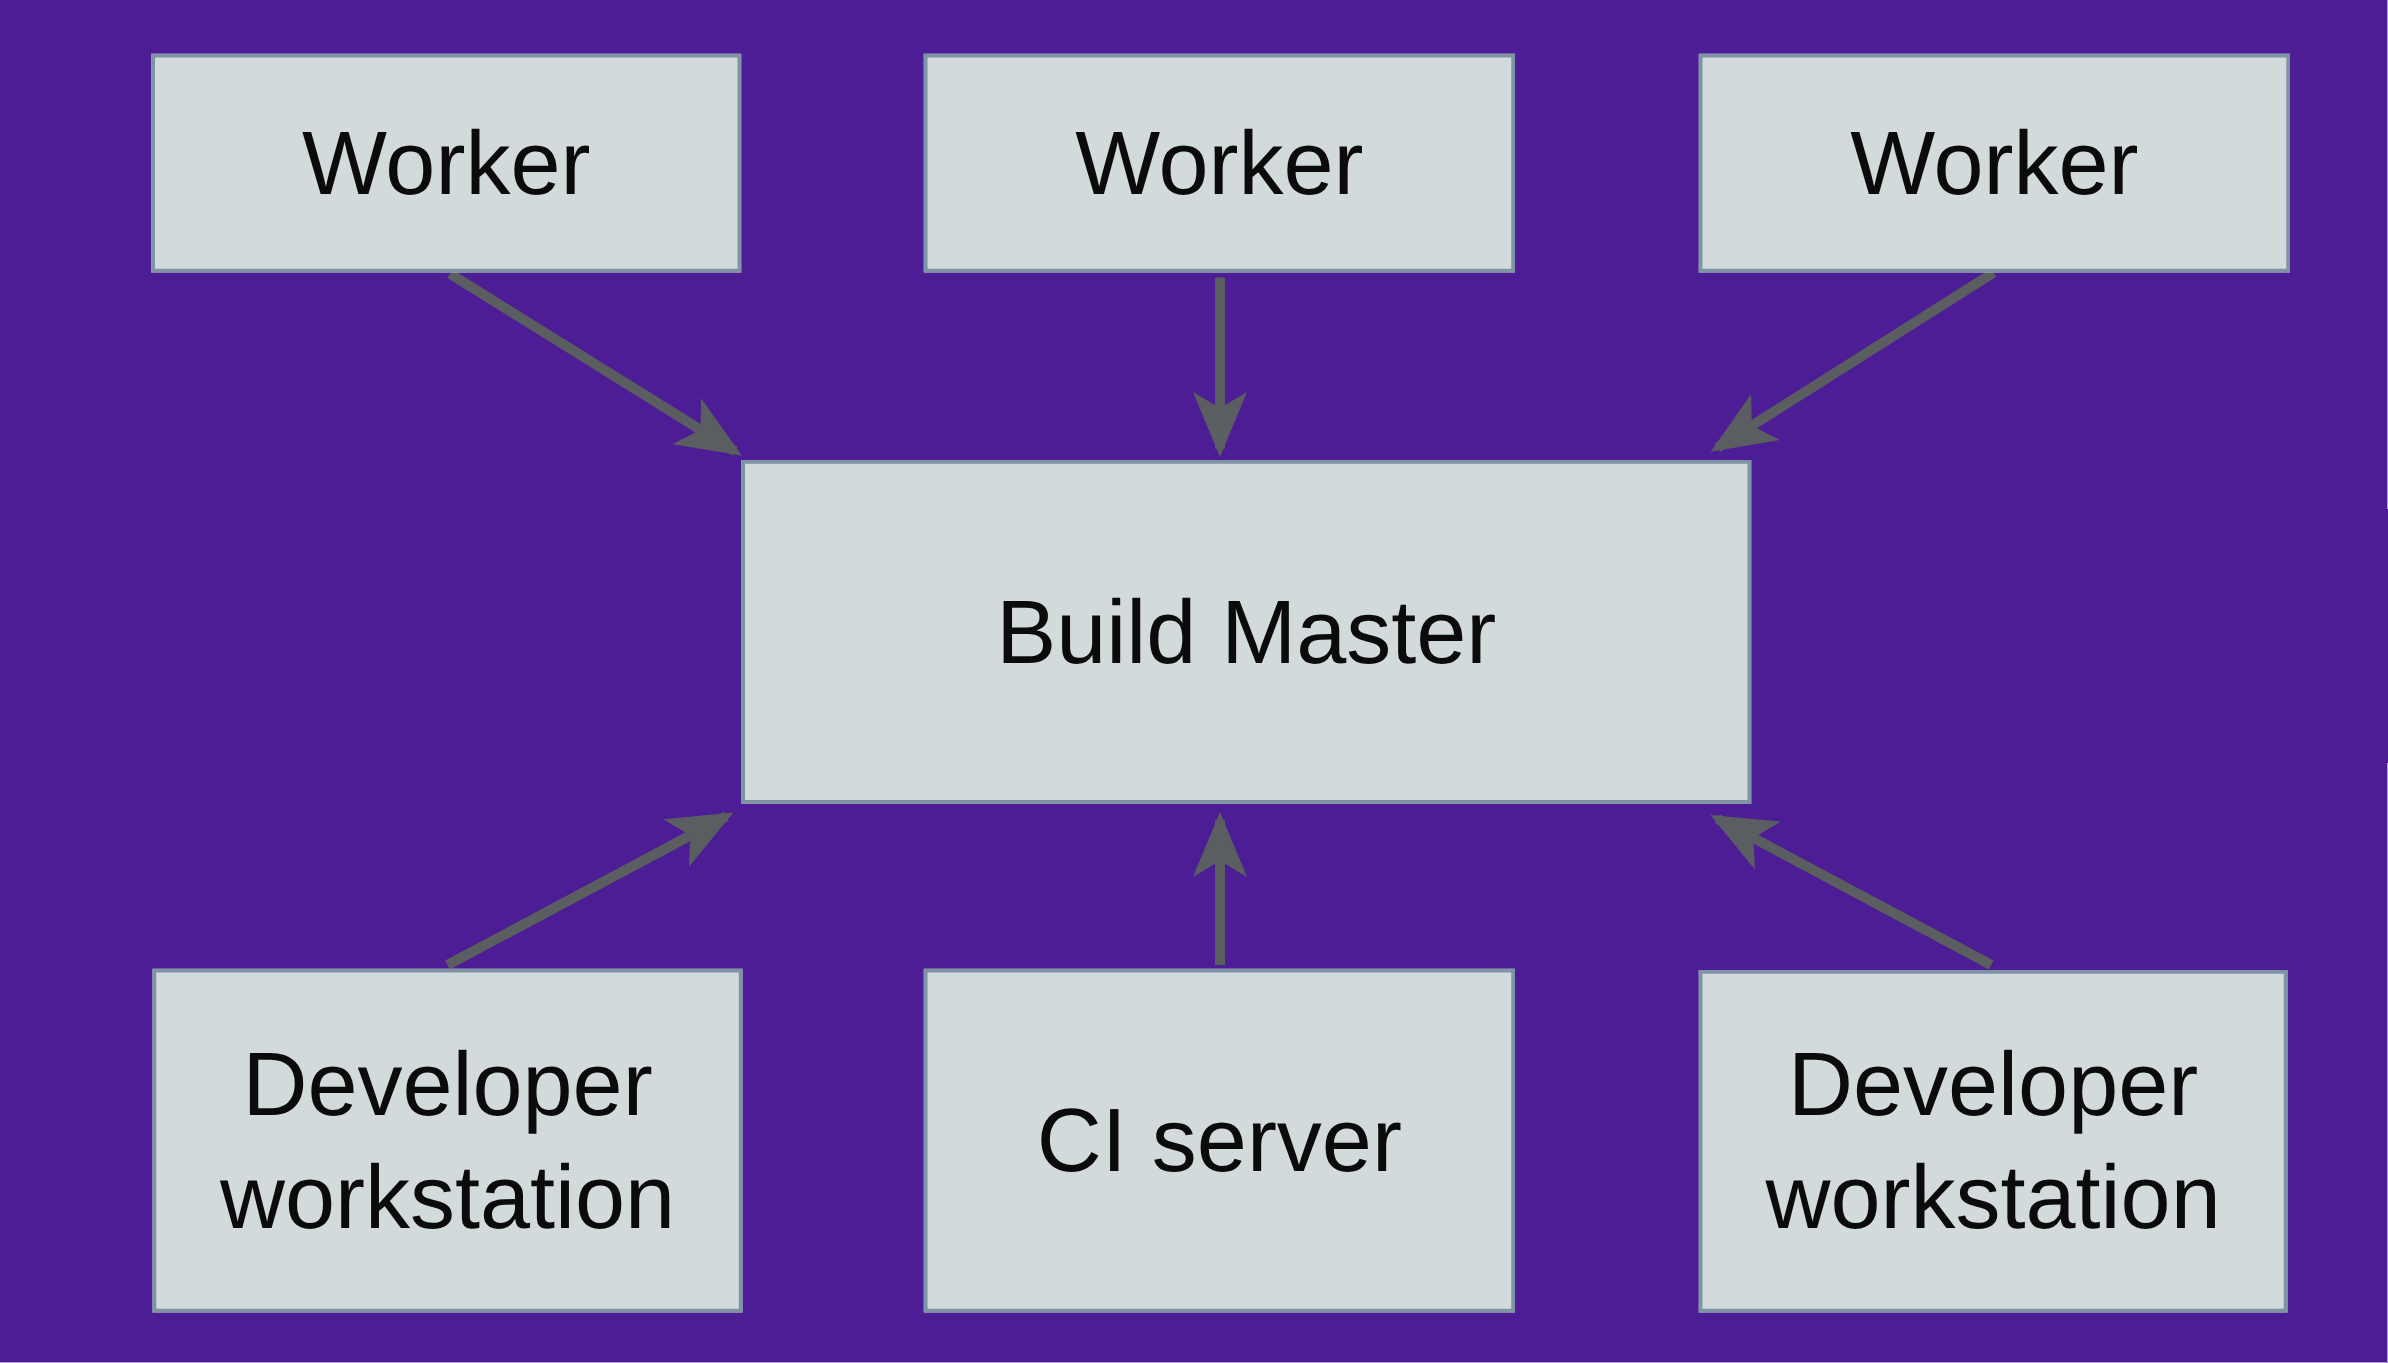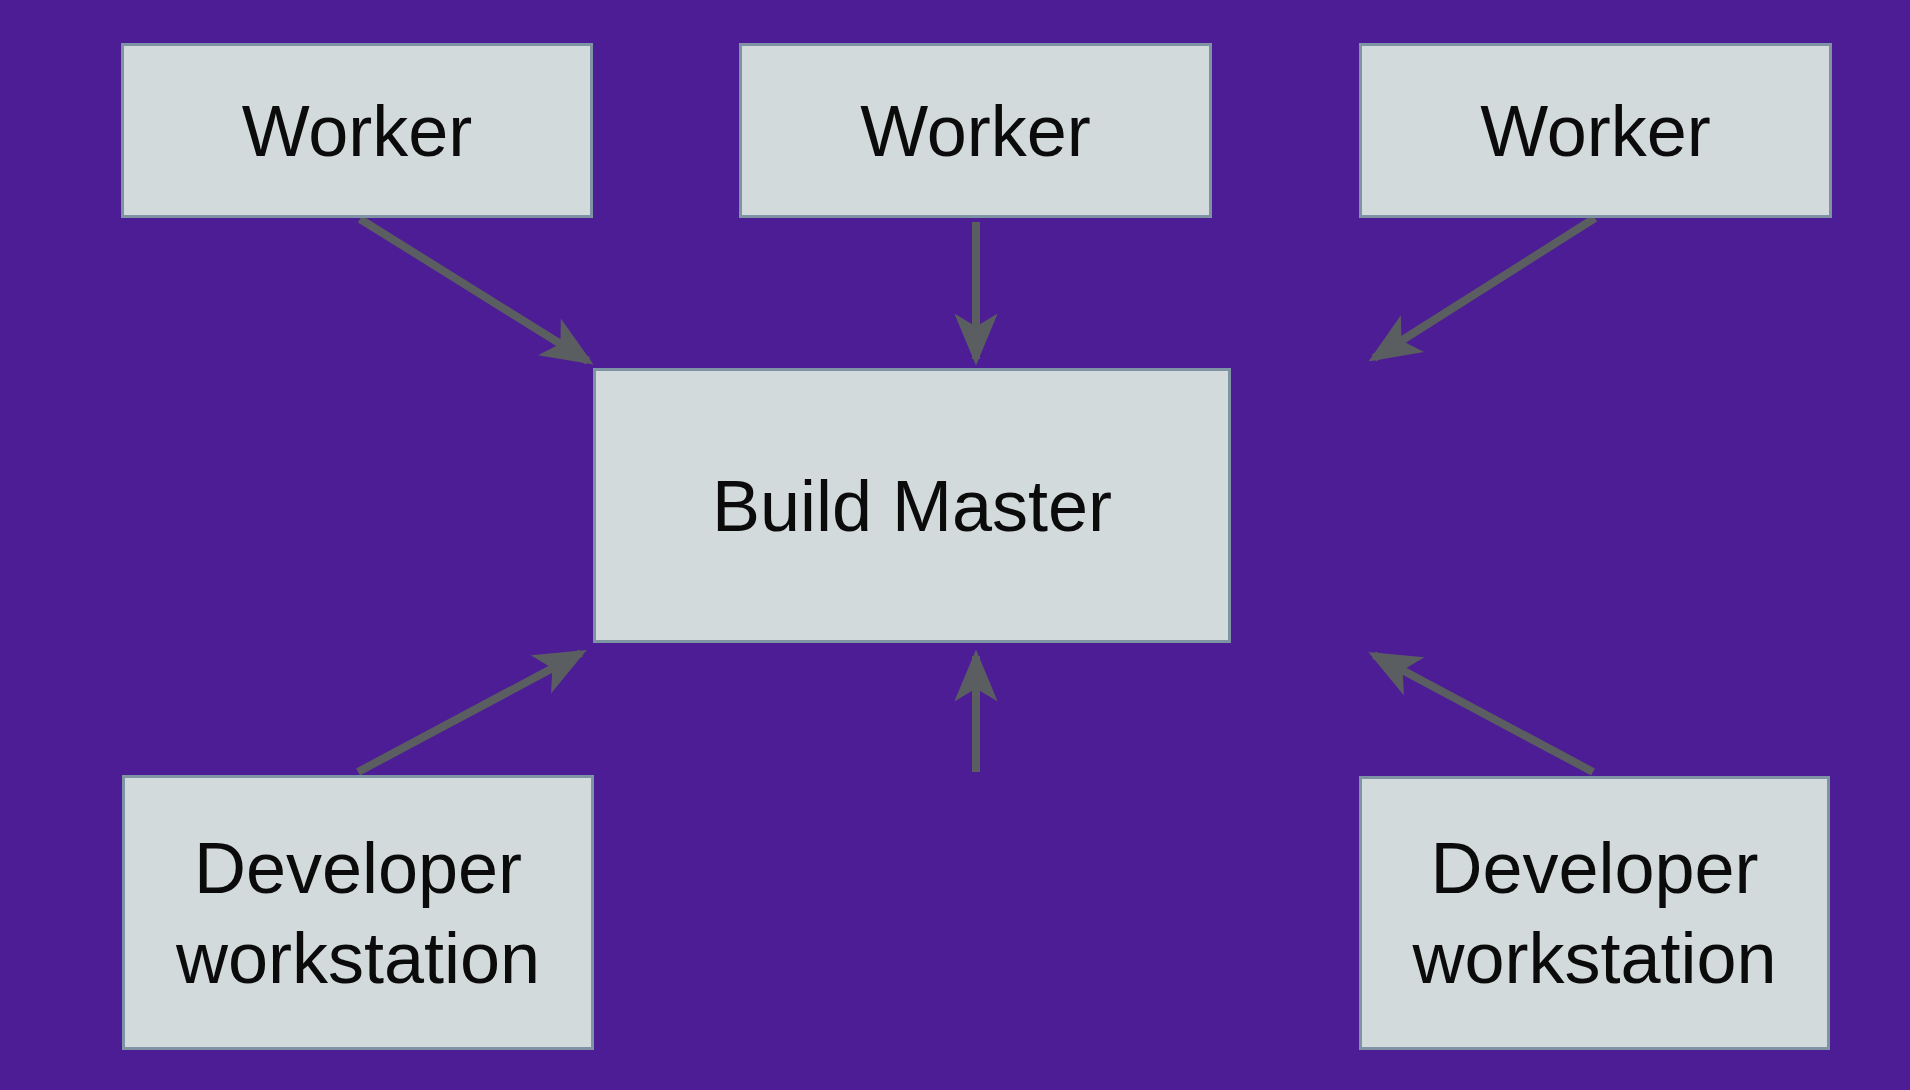--- a/index.html
+++ b/index.html
@@ -34,21 +34,21 @@
   .node-label {
     font-size: 72px;
     line-height: 1.25;
     color: #0b0b0b;
     letter-spacing: 0px;
   }
   
   .n-worker-1      { left: 121px;  top: 43px;  width: 472px; height: 175px; }
   .n-worker-2      { left: 739px;  top: 43px;  width: 473px; height: 175px; }
   .n-worker-3      { left: 1359px; top: 43px;  width: 473px; height: 175px; }
-  .n-build-master  { left: 593px;  top: 368px; width: 638px; height: 275px; }
+  .n-build-master  { left: 593px;  top: 368px; width: 808px; height: 275px; }
   .n-dev-ws-1      { left: 122px;  top: 775px; width: 472px; height: 275px; }
   .n-ci-server     { left: 739px;  top: 775px; width: 473px; height: 275px; }
   .n-dev-ws-2      { left: 1359px; top: 776px; width: 471px; height: 274px; }
   .n-dev-ws-1 .node-label,
   .n-dev-ws-2 .node-label { max-width: 430px; }
 </style>
 </head>
 <body>
 
 <div class="canvas">
@@ -80,18 +80,21 @@
   </div>
 
   <div class="node n-build-master">
     <span class="node-label">Build Master</span>
   </div>
 
   <div class="node n-dev-ws-1">
     <span class="node-label">Developer workstation</span>
   </div>
 
+  <div class="node n-ci-server">
+    <span class="node-label">CI server</span>
+  </div>
 
   <div class="node n-dev-ws-2">
     <span class="node-label">Developer workstation</span>
   </div>
 
 </div>
 
 </body></html>

